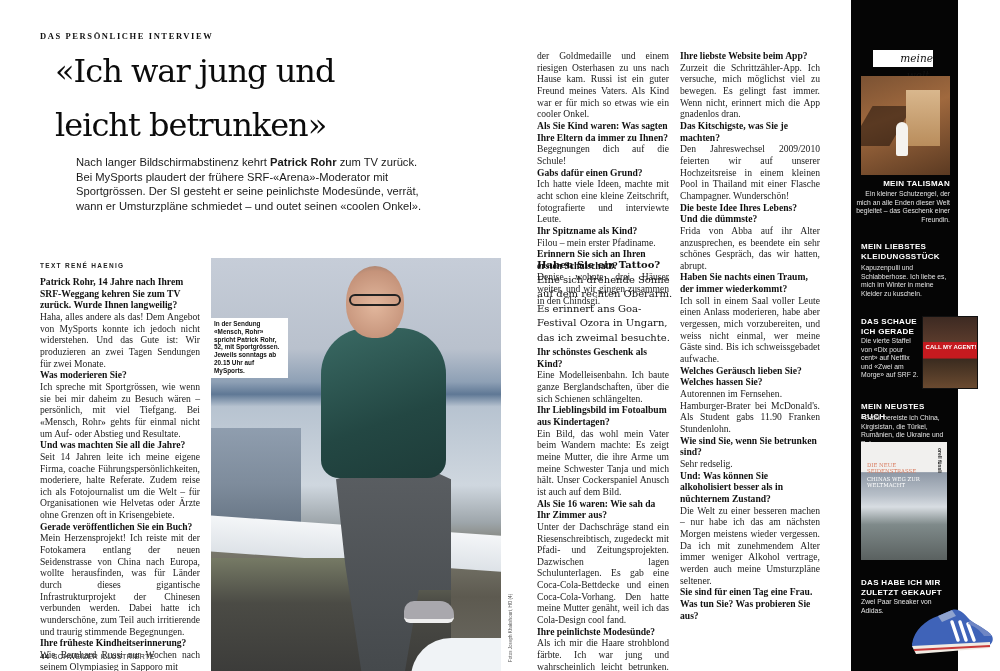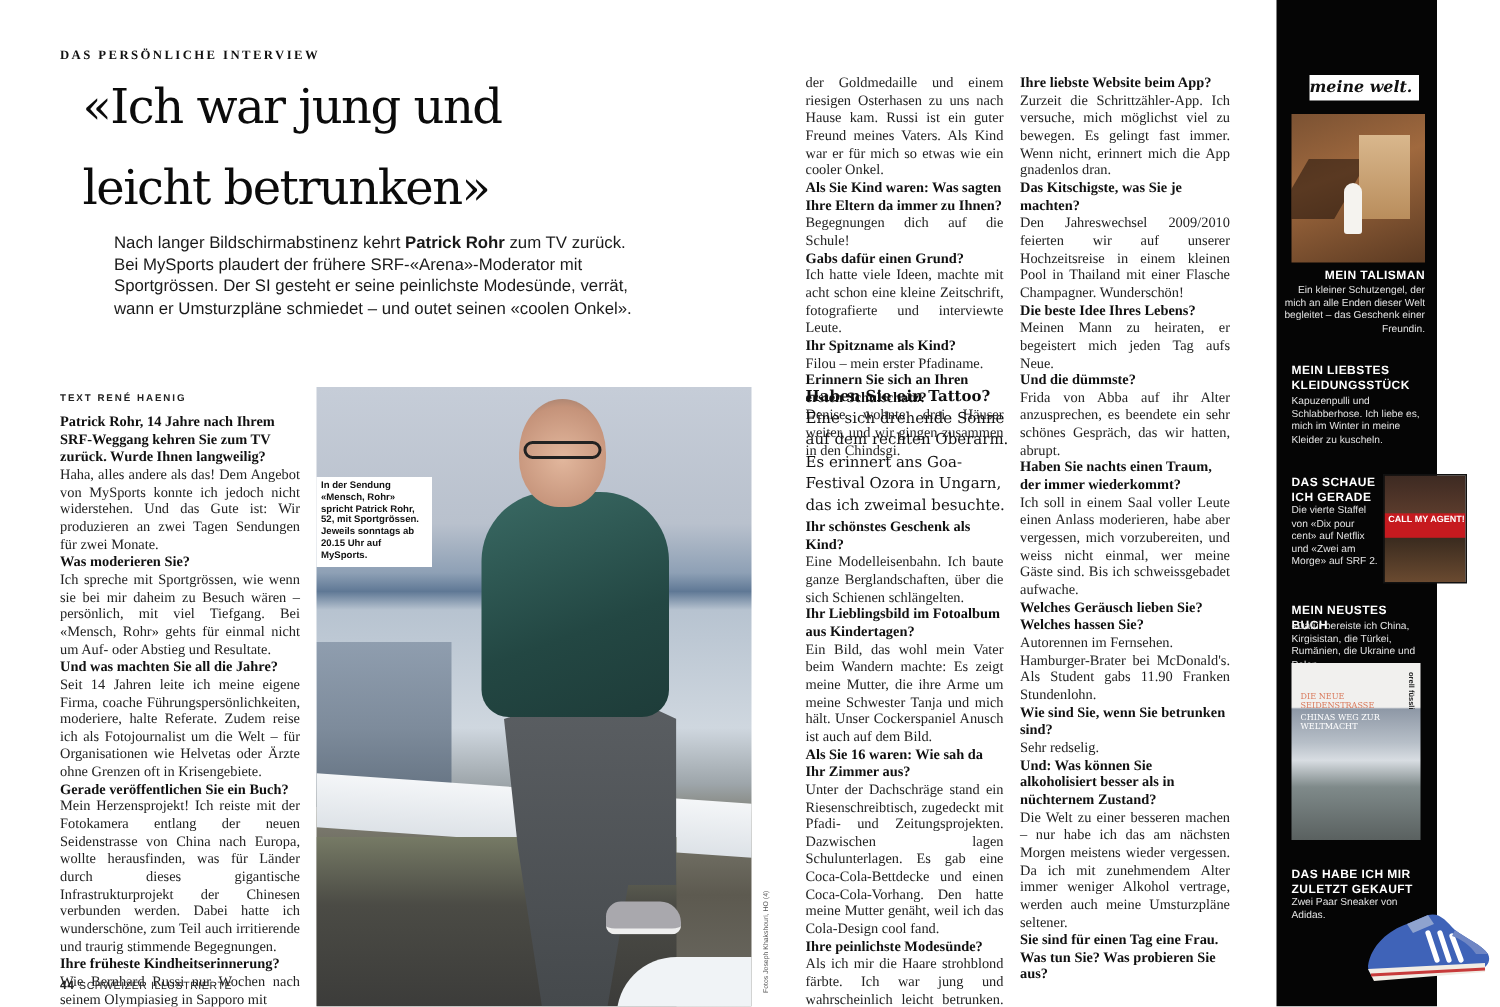--- a/index.html
+++ b/index.html
@@ -35,21 +35,21 @@
   .photo .snow2 { position: absolute; left: 200px; top: 380px; width: 100px; height: 40px; background: #f0f3f6; border-radius: 40px 0 0 0; }
   .photo .jacket { position: absolute; left: 110px; top: 70px; width: 125px; height: 150px; background: linear-gradient(160deg, #3a6a64, #234743 60%, #1e3c39); border-radius: 46px 46px 18px 18px; }
   .photo .head { position: absolute; left: 135px; top: 8px; width: 58px; height: 72px; background: radial-gradient(circle at 50% 55%, #e2b79d, #c5937a 70%, #8a7266 100%); border-radius: 50% 50% 45% 45%; }
   .photo .glasses { position: absolute; left: 138px; top: 36px; width: 52px; height: 12px; border: 2px solid #222; border-radius: 6px; }
   .photo .pants { position: absolute; left: 125px; top: 200px; width: 115px; height: 213px; background: linear-gradient(180deg, #5b5f63, #45494c); clip-path: polygon(0 10%, 60% 0, 100% 10%, 100% 62%, 72% 62%, 60% 100%, 22% 100%, 8% 50%); }
   .photo .shoe { position: absolute; left: 193px; top: 343px; width: 50px; height: 22px; background: #a9a8ad; border-radius: 10px 14px 6px 6px; border-bottom: 4px solid #eee; }
   .caption { position: absolute; left: 211px; top: 318px; width: 77px; background: #fff; padding: 2px 4px 3px 3px; font-family: "Liberation Sans", sans-serif; font-weight: 700; font-size: 6.4px; line-height: 7.8px; color: #111; }
   .credit { position: absolute; left: 508px; top: 662px; transform-origin: left top; transform: rotate(-90deg); font-family: "Liberation Sans", sans-serif; font-size: 4.6px; color: #555; white-space: nowrap; }
 
   .sidebar { position: absolute; left: 851px; top: 0; width: 107px; height: 671px; background: #050505; color: #eee; }
-  .sb-logo { position: absolute; left: 22px; top: 50px; width: 73px; height: 17px; background: #fff; color: #111; font-family: "DejaVu Serif", serif; font-style: italic; font-weight: 700; font-size: 10.6px; line-height: 17px; text-align: left; }
+  .sb-logo { position: absolute; left: 22px; top: 50px; width: 60px; height: 17px; background: #fff; color: #111; font-family: "DejaVu Serif", serif; font-style: italic; font-weight: 400; font-size: 10.6px; line-height: 17px; text-align: right; }
   .sb-img1 { position: absolute; left: 10px; top: 76px; width: 89px; height: 99px; background: linear-gradient(160deg, #7b5233, #a0693e 40%, #5b3a22 100%); overflow: hidden; }
   .sb-img1 .block { position: absolute; left: 45px; top: 14px; width: 34px; height: 56px; background: linear-gradient(180deg, #d9b78d, #b98d5c); }
   .sb-img1 .angel { position: absolute; left: 35px; top: 46px; width: 12px; height: 34px; background: #f5f3ef; border-radius: 6px 6px 2px 2px; }
   .sb-img1 .shadow { position: absolute; left: 0; top: 30px; width: 40px; height: 40px; background: rgba(20,10,5,0.5); transform: skewX(-30deg); }
   .sb-title { position: absolute; font-family: "Liberation Sans", sans-serif; font-weight: 700; font-size: 8px; line-height: 9.5px; letter-spacing: 0.3px; color: #fff; text-transform: uppercase; }
   .sb-text { position: absolute; font-family: "Liberation Sans", sans-serif; font-size: 6.8px; line-height: 8.5px; color: #e2e2e2; }
   .sb-tal-title { left: 10px; top: 179px; width: 89px; text-align: right; }
   .sb-tal-text { left: 5px; top: 190px; width: 94px; text-align: right; }
   .sb-cloth-title { left: 10px; top: 242px; width: 89px; }
   .sb-watch-title { left: 10px; top: 317px; width: 58px; }
@@ -134,21 +134,20 @@
     <span class="q">Ihre peinlichste Modesünde?</span>
     <span class="a">Als ich mir die Haare strohblond färbte. Ich war jung und wahrscheinlich leicht betrunken. Zu dumm, dass ich tags darauf im TV Abstimmungsresultate präsentieren musste – der Chefredaktor war «not amused». Er sagte nur: «Das nächste Mal einfach nicht blau!»</span>
   </div>
 
 <div class="col col3">
     <span class="q">Ihre liebste Website beim App?</span>
     <span class="a">Zurzeit die Schrittzähler-App. Ich versuche, mich möglichst viel zu bewegen. Es gelingt fast immer. Wenn nicht, erinnert mich die App gnadenlos dran.</span>
     <span class="q">Das Kitschigste, was Sie je machten?</span>
     <span class="a">Den Jahreswechsel 2009/2010 feierten wir auf unserer Hochzeitsreise in einem kleinen Pool in Thailand mit einer Flasche Champagner. Wunderschön!</span>
     <span class="q">Die beste Idee Ihres Lebens?</span>
-    <span class="a">Meinen Mann zu heiraten, er begeistert mich jeden Tag aufs Neue.</span>
     <span class="q">Und die dümmste?</span>
     <span class="a">Frida von Abba auf ihr Alter anzusprechen, es beendete ein sehr schönes Gespräch, das wir hatten, abrupt.</span>
     <span class="q">Haben Sie nachts einen Traum, der immer wiederkommt?</span>
     <span class="a">Ich soll in einem Saal voller Leute einen Anlass moderieren, habe aber vergessen, mich vorzubereiten, und weiss nicht einmal, wer meine Gäste sind. Bis ich schweissgebadet aufwache.</span>
     <span class="q">Welches Geräusch lieben Sie?</span>
     <span class="q">Welches hassen Sie?</span>
     <span class="a">Autorennen im Fernsehen.</span>
     <span class="a">Hamburger-Brater bei McDonald's. Als Student gabs 11.90 Franken Stundenlohn.</span>
     <span class="q">Wie sind Sie, wenn Sie betrunken sind?</span>
     <span class="a">Sehr redselig.</span>

